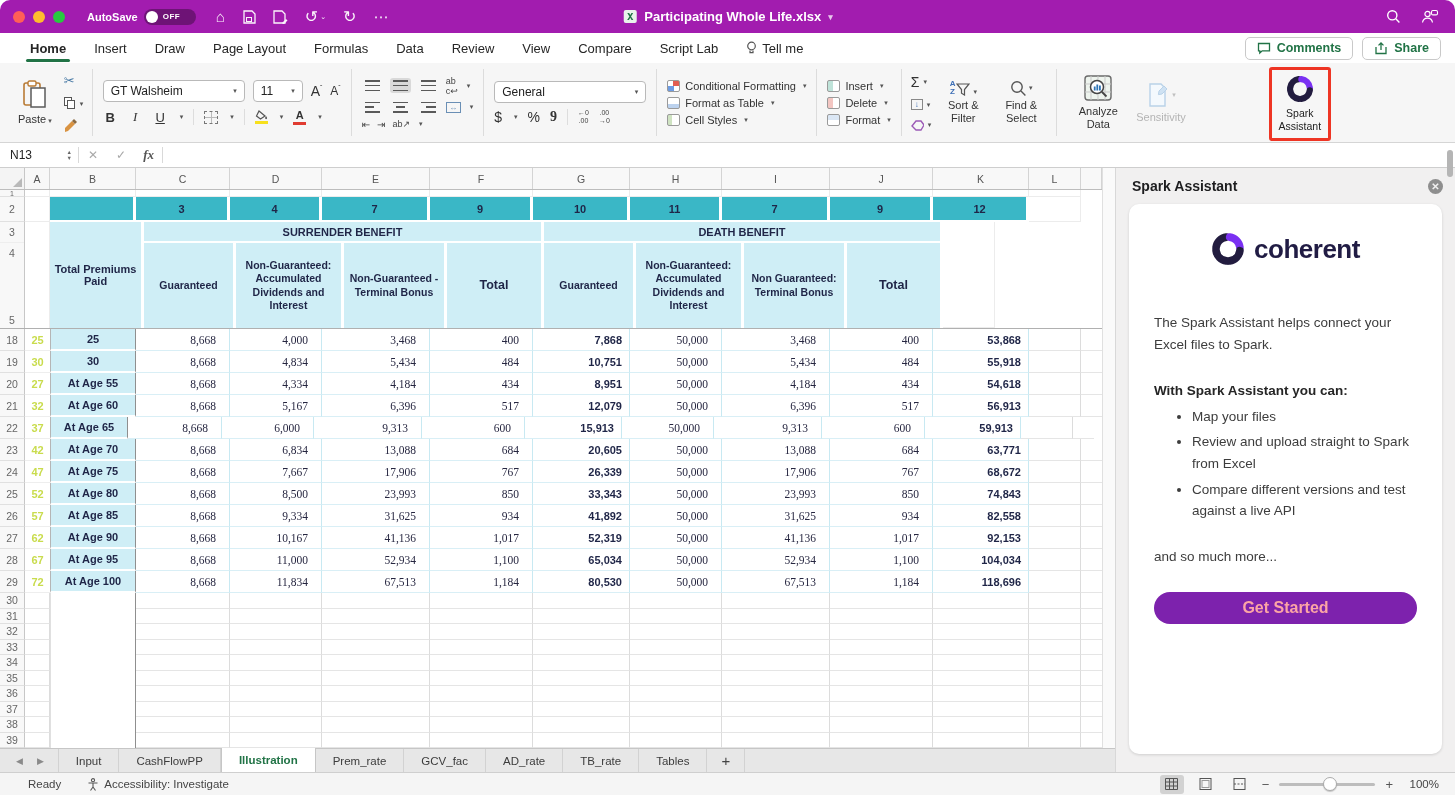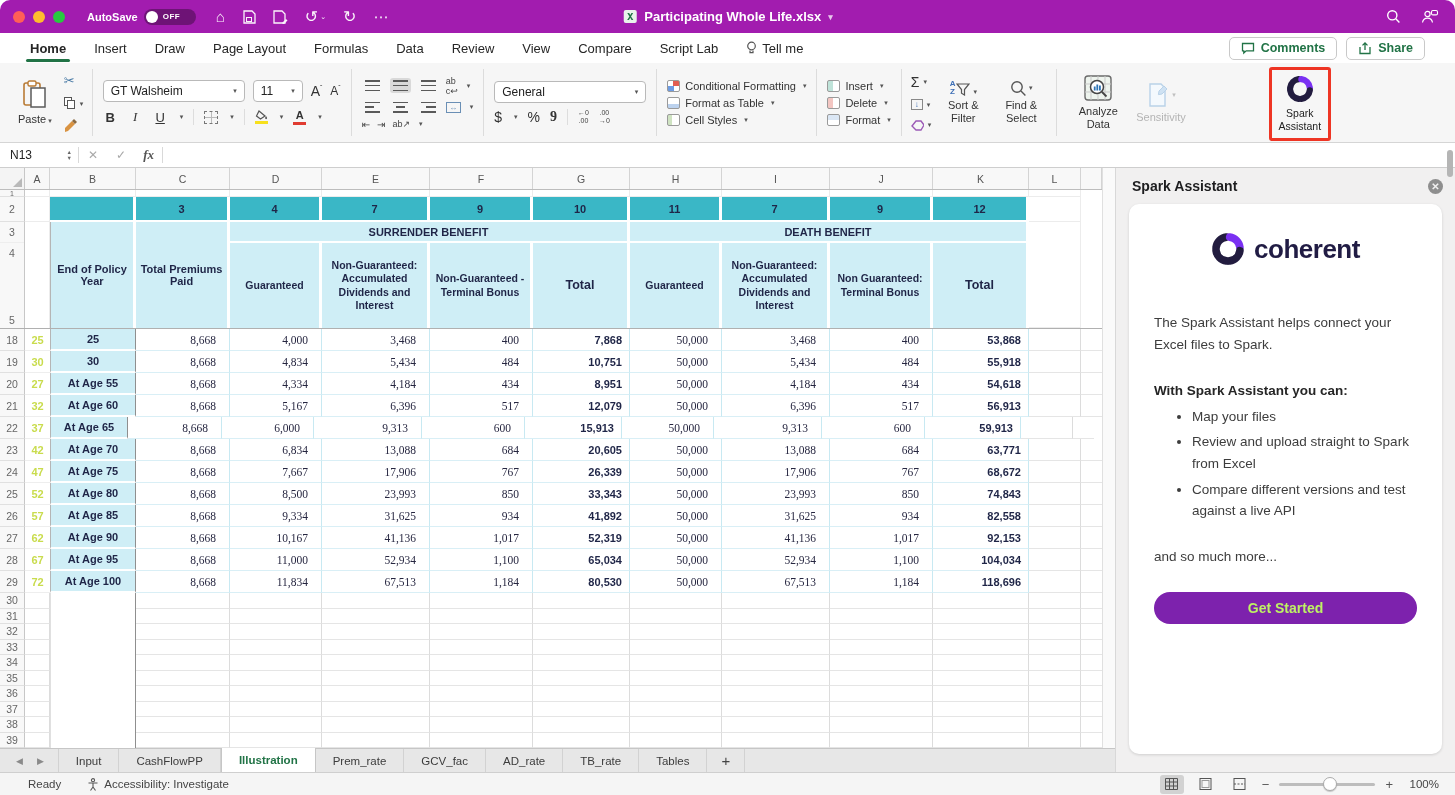--- a/index.html
+++ b/index.html
@@ -22,21 +22,21 @@
   .tb-title { position:absolute; left:50%; transform:translateX(-50%); display:flex; align-items:center; gap:7px; font-size:13px; font-weight:700; }
   .tb-chev { font-size:9px; opacity:.75; }
   .tb-right { position:absolute; right:16px; display:flex; gap:20px; align-items:center; }
 
   
   .tabrow { position:absolute; left:0; top:33px; width:1455px; height:30px; background:#fff; display:flex; align-items:center; }
   #ribbon-tabs { display:flex; align-items:center; height:100%; margin-left:16px; gap:0; }
   .rtab { position:relative; height:100%; display:flex; align-items:center; padding:0 14px; font-size:13px; color:#262626; cursor:default; gap:5px; }
   .rtab.active { font-weight:700; }
   .rtab.active::after { content:""; position:absolute; left:10px; right:10px; bottom:1px; height:3px; background:#217346; border-radius:2px; }
-  .tr-right { margin-left:auto; display:flex; gap:9px; margin-right:30px; }
+  .tr-right { margin-left:auto; display:flex; gap:9px; margin-right:14px; }
   .pillbtn { display:flex; align-items:center; gap:6px; height:23px; padding:0 11px; border:1px solid #c9c9c9; border-radius:5px; background:#fff; color:#217346; font-size:12.5px; font-weight:700; }
 
   
   .ribbon { position:absolute; left:0; top:63px; width:1455px; height:80px; background:#f6f6f6; border-bottom:1px solid #d5d5d5; display:flex; align-items:stretch; font-size:11px; color:#333; }
   .rsep { width:1px; background:#dcdcdc; margin:6px 4px; }
   .rgroup { display:flex; align-items:center; padding:0 6px; }
   .chev { font-size:7px; color:#555; margin-left:2px; }
   .paste { display:flex; flex-direction:column; align-items:center; justify-content:center; gap:3px; padding:4px 8px; }
   .clipcol { display:flex; flex-direction:column; justify-content:space-around; height:68px; padding:0 4px; align-items:flex-start; }
   .combo { background:#fff; border:1px solid #b9b9b9; border-radius:4px; height:22px; display:flex; align-items:center; padding:0 7px; font-size:12px; color:#222; justify-content:space-between; }
@@ -125,21 +125,21 @@
   .p-card { position:absolute; left:13px; right:13px; top:36px; height:550px; background:#fff; border-radius:10px; box-shadow:0 1px 3px rgba(0,0,0,.14); overflow:hidden; }
   .brandrow { display:flex; align-items:center; justify-content:center; gap:9px; margin-top:28px; }
   .brandname { font-size:26px; font-weight:700; color:#211c44; letter-spacing:-.5px; }
   .welcome { text-align:center; font-size:19px; font-weight:700; color:#7e22c9; margin-top:22px; }
   .p-body { padding:0 25px; color:#3d3d3d; font-size:13.5px; line-height:1.6; }
   .p-intro { margin-top:46px; }
   .p-can { margin-top:25px; font-weight:700; color:#262626; }
   .p-list { margin:2px 0 0 38px; }
   .p-list li { margin-top:4px; }
   .p-more { margin-top:24px; }
-  .cta { display:block; margin:25px 25px 0; height:32px; border:none; border-radius:16px; background:#7d22ad; color:#bef264; font-size:14px; font-weight:700; width:calc(100% - 50px); font-family:"Liberation Sans",sans-serif; }
+  .cta { display:block; margin:25px 25px 0; height:32px; border:none; border-radius:16px; background:#7d22ad; color:#fca5a5; font-size:16px; font-weight:700; width:calc(100% - 50px); font-family:"Liberation Sans",sans-serif; }
 
   .scrollpill { position:absolute; right:2px; top:150px; width:6px; height:27px; border-radius:3px; background:#b5b5b5; }
   svg { display:block; }
 </style>
 </head>
 <body>
 
 <div class="win">
 
   <div class="titlebar">
@@ -595,23 +595,20 @@
           <div class="cell c-plain" style="width: 52px;"></div>
           <div class="cell" style="width: 21px;"></div>
         </div>
         <div class="grow hdrblock" style="height: 107px;">
           <div style="width: 25px; background: rgb(248, 248, 248); border-right: 1px solid rgb(199, 199, 199); display: flex; flex-direction: column; font-size: 10.5px; color: rgb(102, 102, 102); text-align: center;">
             <div style="height: 21px; display: flex; align-items: center; justify-content: center; border-bottom: 1px solid rgb(238, 238, 238);">3</div>
             <div style="height: 52px; display: flex; align-items: flex-start; justify-content: center; padding-top: 4px;">4</div>
             <div style="flex: 1 1 0%; display: flex; align-items: flex-end; justify-content: center; padding-bottom: 2px;">5</div>
           </div>
           <div class="cell c-plain" style="width: 25px; border-bottom: none;"></div>
-          <div class="cell c-lthdr" style="width: 86px; font-size: 11px; padding: 0px 4px; border-left: 1px solid rgb(181, 181, 181);">
-            <div style="width: 100%;">End of Policy Year</div>
-          </div>
           <div class="cell c-lthdr" style="width: 94px; font-size: 11px; padding: 0px 4px;">
             <div style="width: 100%;">Total Premiums Paid</div>
           </div>
           <div style="width: 400px; display: flex; flex-direction: column;">
             <div style="height: 21px; background: rgb(207, 238, 246); border-right: 3px solid rgb(255, 255, 255); border-bottom: 2px solid rgb(255, 255, 255); display: flex; align-items: center; justify-content: center; font-weight: 700; font-size: 11px; color: rgb(31, 37, 71);">SURRENDER BENEFIT</div>
             <div style="flex: 1 1 0%; display: flex;">
               <div class="cell c-lthdr" style="width: 92px; font-size: 10.5px; line-height: 1.25; padding: 0px 3px;">
                 <div style="width: 100%;">Guaranteed</div>
               </div>
               <div class="cell c-lthdr" style="width: 108px; font-size: 10.5px; line-height: 1.25; padding: 0px 3px;">

